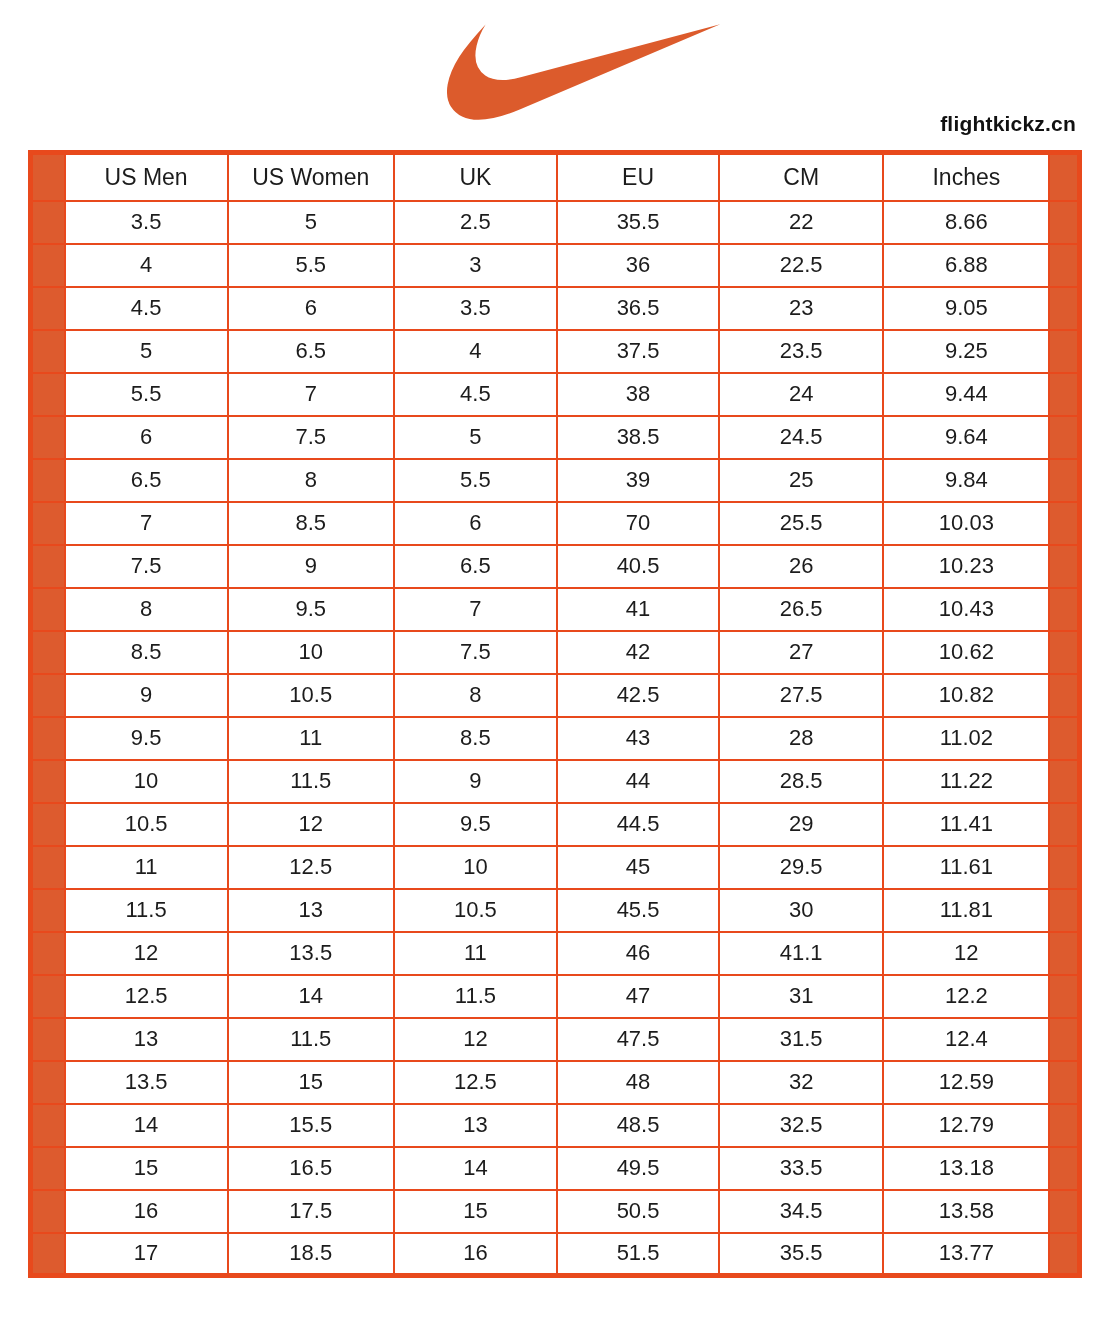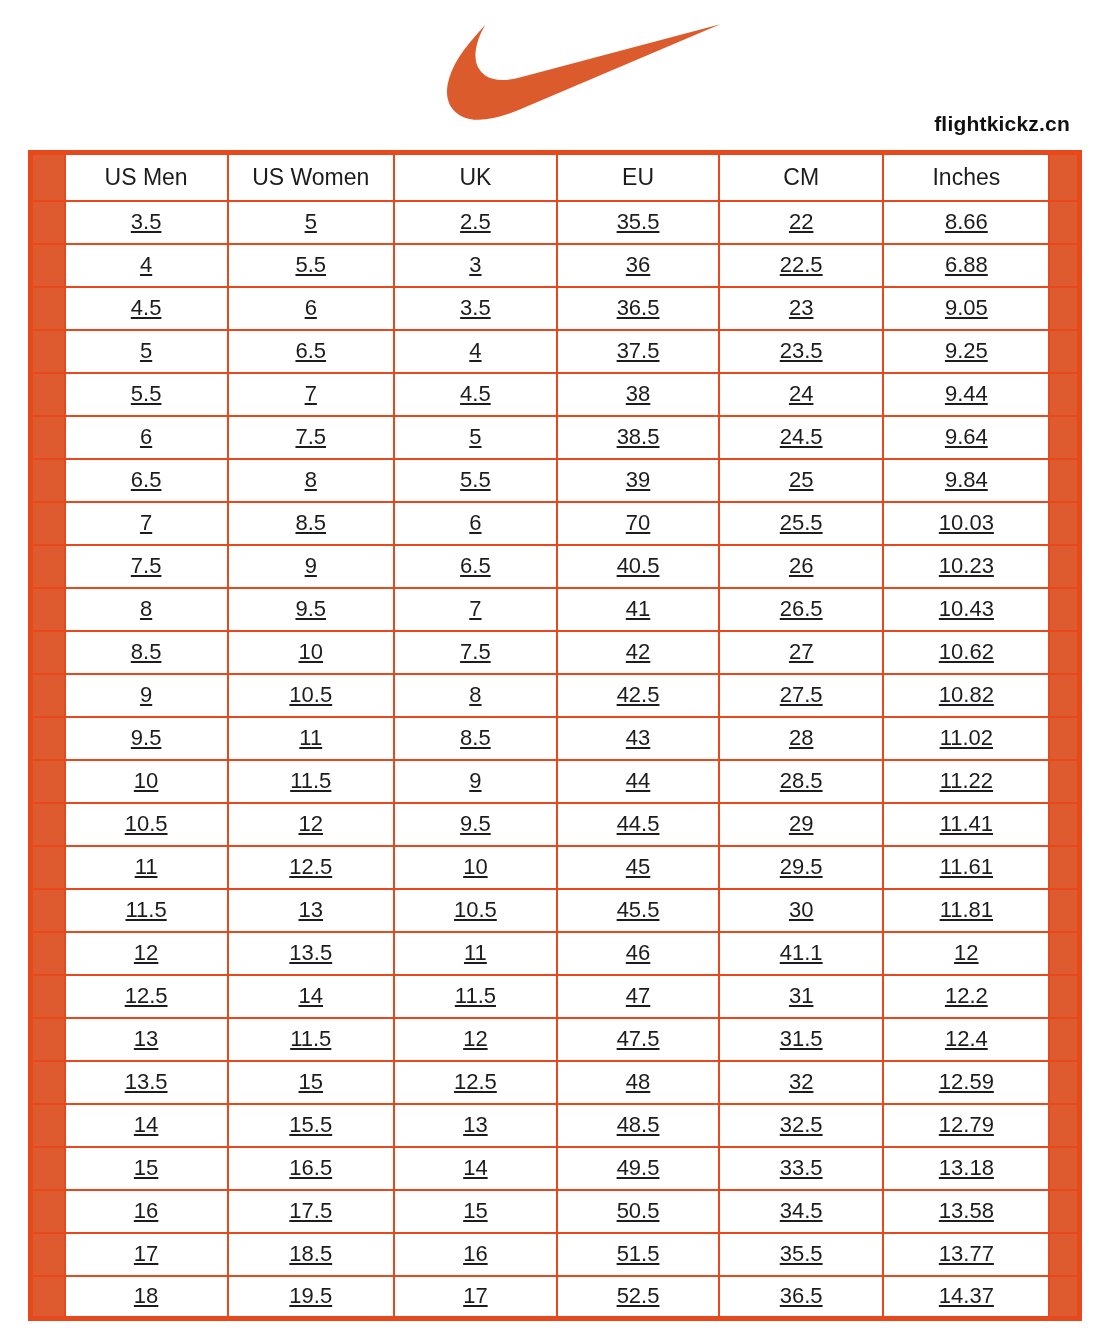--- a/index.html
+++ b/index.html
@@ -18,21 +18,21 @@
   }
   .logo-wrap{
     width:275px;
     margin:8px auto 0;
     transform:translateX(34px);
   }
   .logo-wrap svg{display:block;width:275px;height:128px;}
   .site-label{
     position:absolute;
     top:112px;
-    right:30px;
+    right:24px;
     font-size:21px;
     font-weight:600;
     color:#111;
     letter-spacing:0.2px;
   }
   table.size-table{
     border-collapse:collapse;
     table-layout:fixed;
     margin:14px 0 0 28px;
     width:1054px;
@@ -43,21 +43,21 @@
     border:2px solid var(--grid);
     text-align:center;
     vertical-align:middle;
     font-size:22px;
     font-weight:400;
     color:var(--ink);
     padding:0;
     overflow:hidden;
   }
   table.size-table thead tr{height:48px;}
-  table.size-table tbody tr{height:43px;text-decoration:underline;}
+  table.size-table tbody tr{height:43px;}
   table.size-table th{font-size:23px;}
   td.bar, th.bar{
     background:var(--accent);
     border-color:var(--accent);
   }
   td.eu-raised{
     vertical-align:top;
     padding-top:3px;
   }
 </style>
@@ -339,24 +339,14 @@
       <tr>
         <td class="bar"></td>
         <td>17</td>
         <td>18.5</td>
         <td>16</td>
         <td class="eu-raised">51.5</td>
         <td>35.5</td>
         <td>13.77</td>
         <td class="bar"></td>
       </tr>
-      <tr>
-        <td class="bar"></td>
-        <td>18</td>
-        <td>19.5</td>
-        <td>17</td>
-        <td class="eu-raised">52.5</td>
-        <td>36.5</td>
-        <td>14.37</td>
-        <td class="bar"></td>
-      </tr>
     </tbody>
 </table>
 
 </body></html>

